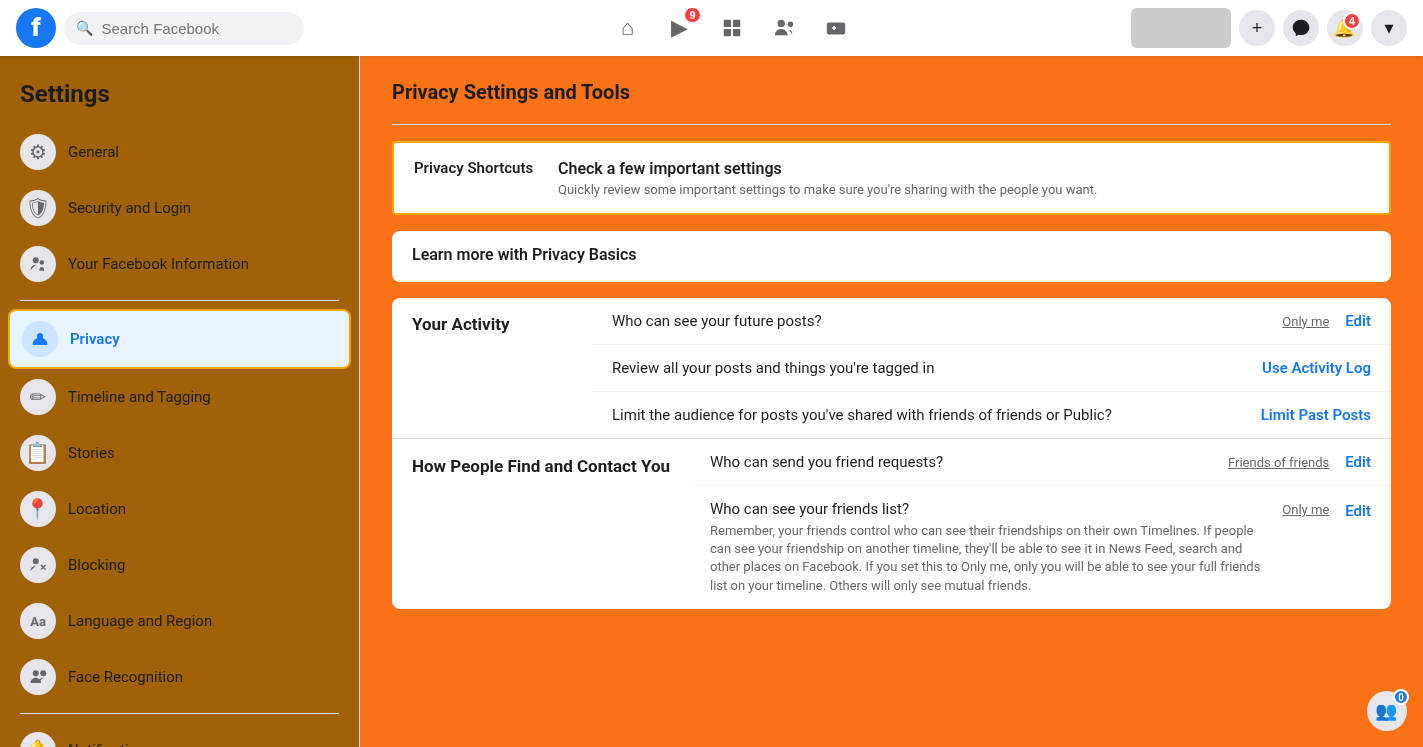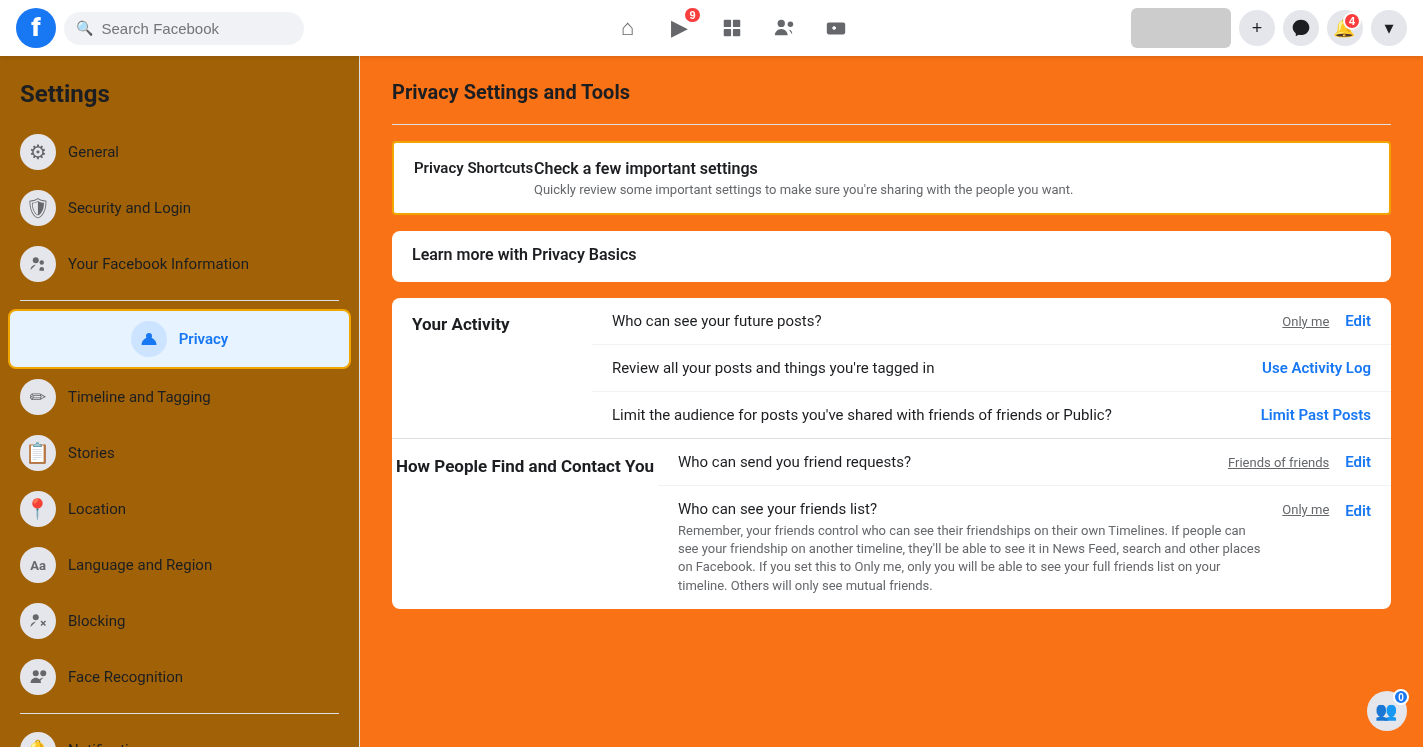--- a/index.html
+++ b/index.html
@@ -73,21 +73,21 @@
     .main-content {
       margin-left: 360px; flex: 1; padding: 24px 32px;
       background: #f97316; min-height: calc(100vh - 56px);
     }
     .page-title { font-size: 20px; font-weight: 700; margin-bottom: 20px; }
     .content-divider { height: 1px; background: #dddfe2; margin: 0 0 16px; }
 
     
     .shortcuts-card {
       border: 2px solid #f0a500; background: #fff; border-radius: 4px;
-      padding: 16px 20px; display: flex; align-items: flex-start;
+      padding: 16px 20px; display: flex; gap: 24px; align-items: flex-start;
       margin-bottom: 16px;
     }
     .shortcuts-label { font-size: 15px; font-weight: 600; white-space: nowrap; min-width: 120px; }
     .shortcuts-content {}
     .shortcuts-title { font-size: 16px; font-weight: 600; color: #1c1e21; margin-bottom: 4px; }
     .shortcuts-subtitle { font-size: 13px; color: #65676b; }
 
     
     .settings-section { background: #fff; border-radius: 8px; margin-bottom: 8px; overflow: hidden; }
 
@@ -199,57 +199,57 @@
             <path d="M2 20c0-3.866 3.134-7 7-7"></path>
             <circle cx="17" cy="10" r="3"></circle>
             <path d="M14 21v-2a3 3 0 0 1 6 0v2"></path>
           </svg>
       </span>
       <span class="sidebar-item-label">Your Facebook Information</span>
     </a>
 
     <div class="sidebar-divider"></div>
 
-    <a class="sidebar-item active" style="border: 2px solid #f0a500; justify-content: center;">
+    <a class="sidebar-item active" style="border: 2px solid #f0a500;">
       <span class="icon">
         <svg width="18" height="18" viewBox="0 0 24 24" fill="#1877f2">
             <circle cx="12" cy="8" r="4"></circle>
             <path d="M2 20c0-5.523 4.477-10 10-10s10 4.477 10 10"></path>
           </svg>
       </span>
       <span class="sidebar-item-label">Privacy</span>
     </a>
     <a class="sidebar-item">
       <span class="icon">✏</span>
       <span class="sidebar-item-label">Timeline and Tagging</span>
     </a>
     <a class="sidebar-item">
       <span class="icon">📋</span>
       <span class="sidebar-item-label">Stories</span>
     </a>
     <a class="sidebar-item">
       <span class="icon">📍</span>
       <span class="sidebar-item-label">Location</span>
-    </a>
-    <a class="sidebar-item">
-      <span class="icon" style="font-size:13px;font-weight:700;">Aa</span>
-      <span class="sidebar-item-label">Language and Region</span>
     </a>
     <a class="sidebar-item">
       <span class="icon">
         <svg width="18" height="18" viewBox="0 0 24 24" fill="currentColor">
             <circle cx="9" cy="7" r="4"></circle>
             <path d="M2 20c0-3.866 3.134-7 7-7"></path>
             <line x1="16" y1="12" x2="22" y2="18" stroke="currentColor" stroke-width="2"></line>
             <line x1="22" y1="12" x2="16" y2="18" stroke="currentColor" stroke-width="2"></line>
           </svg>
       </span>
       <span class="sidebar-item-label">Blocking</span>
     </a>
     <a class="sidebar-item">
+      <span class="icon" style="font-size:13px;font-weight:700;">Aa</span>
+      <span class="sidebar-item-label">Language and Region</span>
+    </a>
+    <a class="sidebar-item">
       <span class="icon">
         <svg width="18" height="18" viewBox="0 0 24 24" fill="currentColor">
             <circle cx="9" cy="7" r="4"></circle>
             <path d="M2 20c0-3.866 3.134-7 7-7s7 3.134 7 7"></path>
             <circle cx="19" cy="7" r="4"></circle>
             <path d="M12 20c0-3.866 3.134-7 7-7"></path>
           </svg>
       </span>
       <span class="sidebar-item-label">Face Recognition</span>
     </a>
@@ -301,21 +301,21 @@
           <div class="setting-row" style="border-bottom:none;">
             <div class="row-text">
               <div class="row-question">Limit the audience for posts you've shared with friends of friends or Public?</div>
             </div>
             <span class="row-action">Limit Past Posts</span>
           </div>
         </div>
       </div>
 
       <div style="display:flex; align-items:flex-start;">
-        <div style="padding:16px 4px; min-width:200px; font-weight:700; font-size:17px; flex-shrink:0; line-height:1.3;">How People Find and Contact You</div>
+        <div style="padding:16px 20px; min-width:200px; font-weight:700; font-size:17px; flex-shrink:0; line-height:1.3;">How People Find and Contact You</div>
         <div style="flex:1;">
           <div class="setting-row">
             <div class="row-text">
               <div class="row-question">Who can send you friend requests?</div>
             </div>
             <span class="row-value">Friends of friends</span>
             <span class="row-action">Edit</span>
           </div>
           <div class="setting-row" style="border-bottom:none; align-items:flex-start;">
             <div class="row-text">

